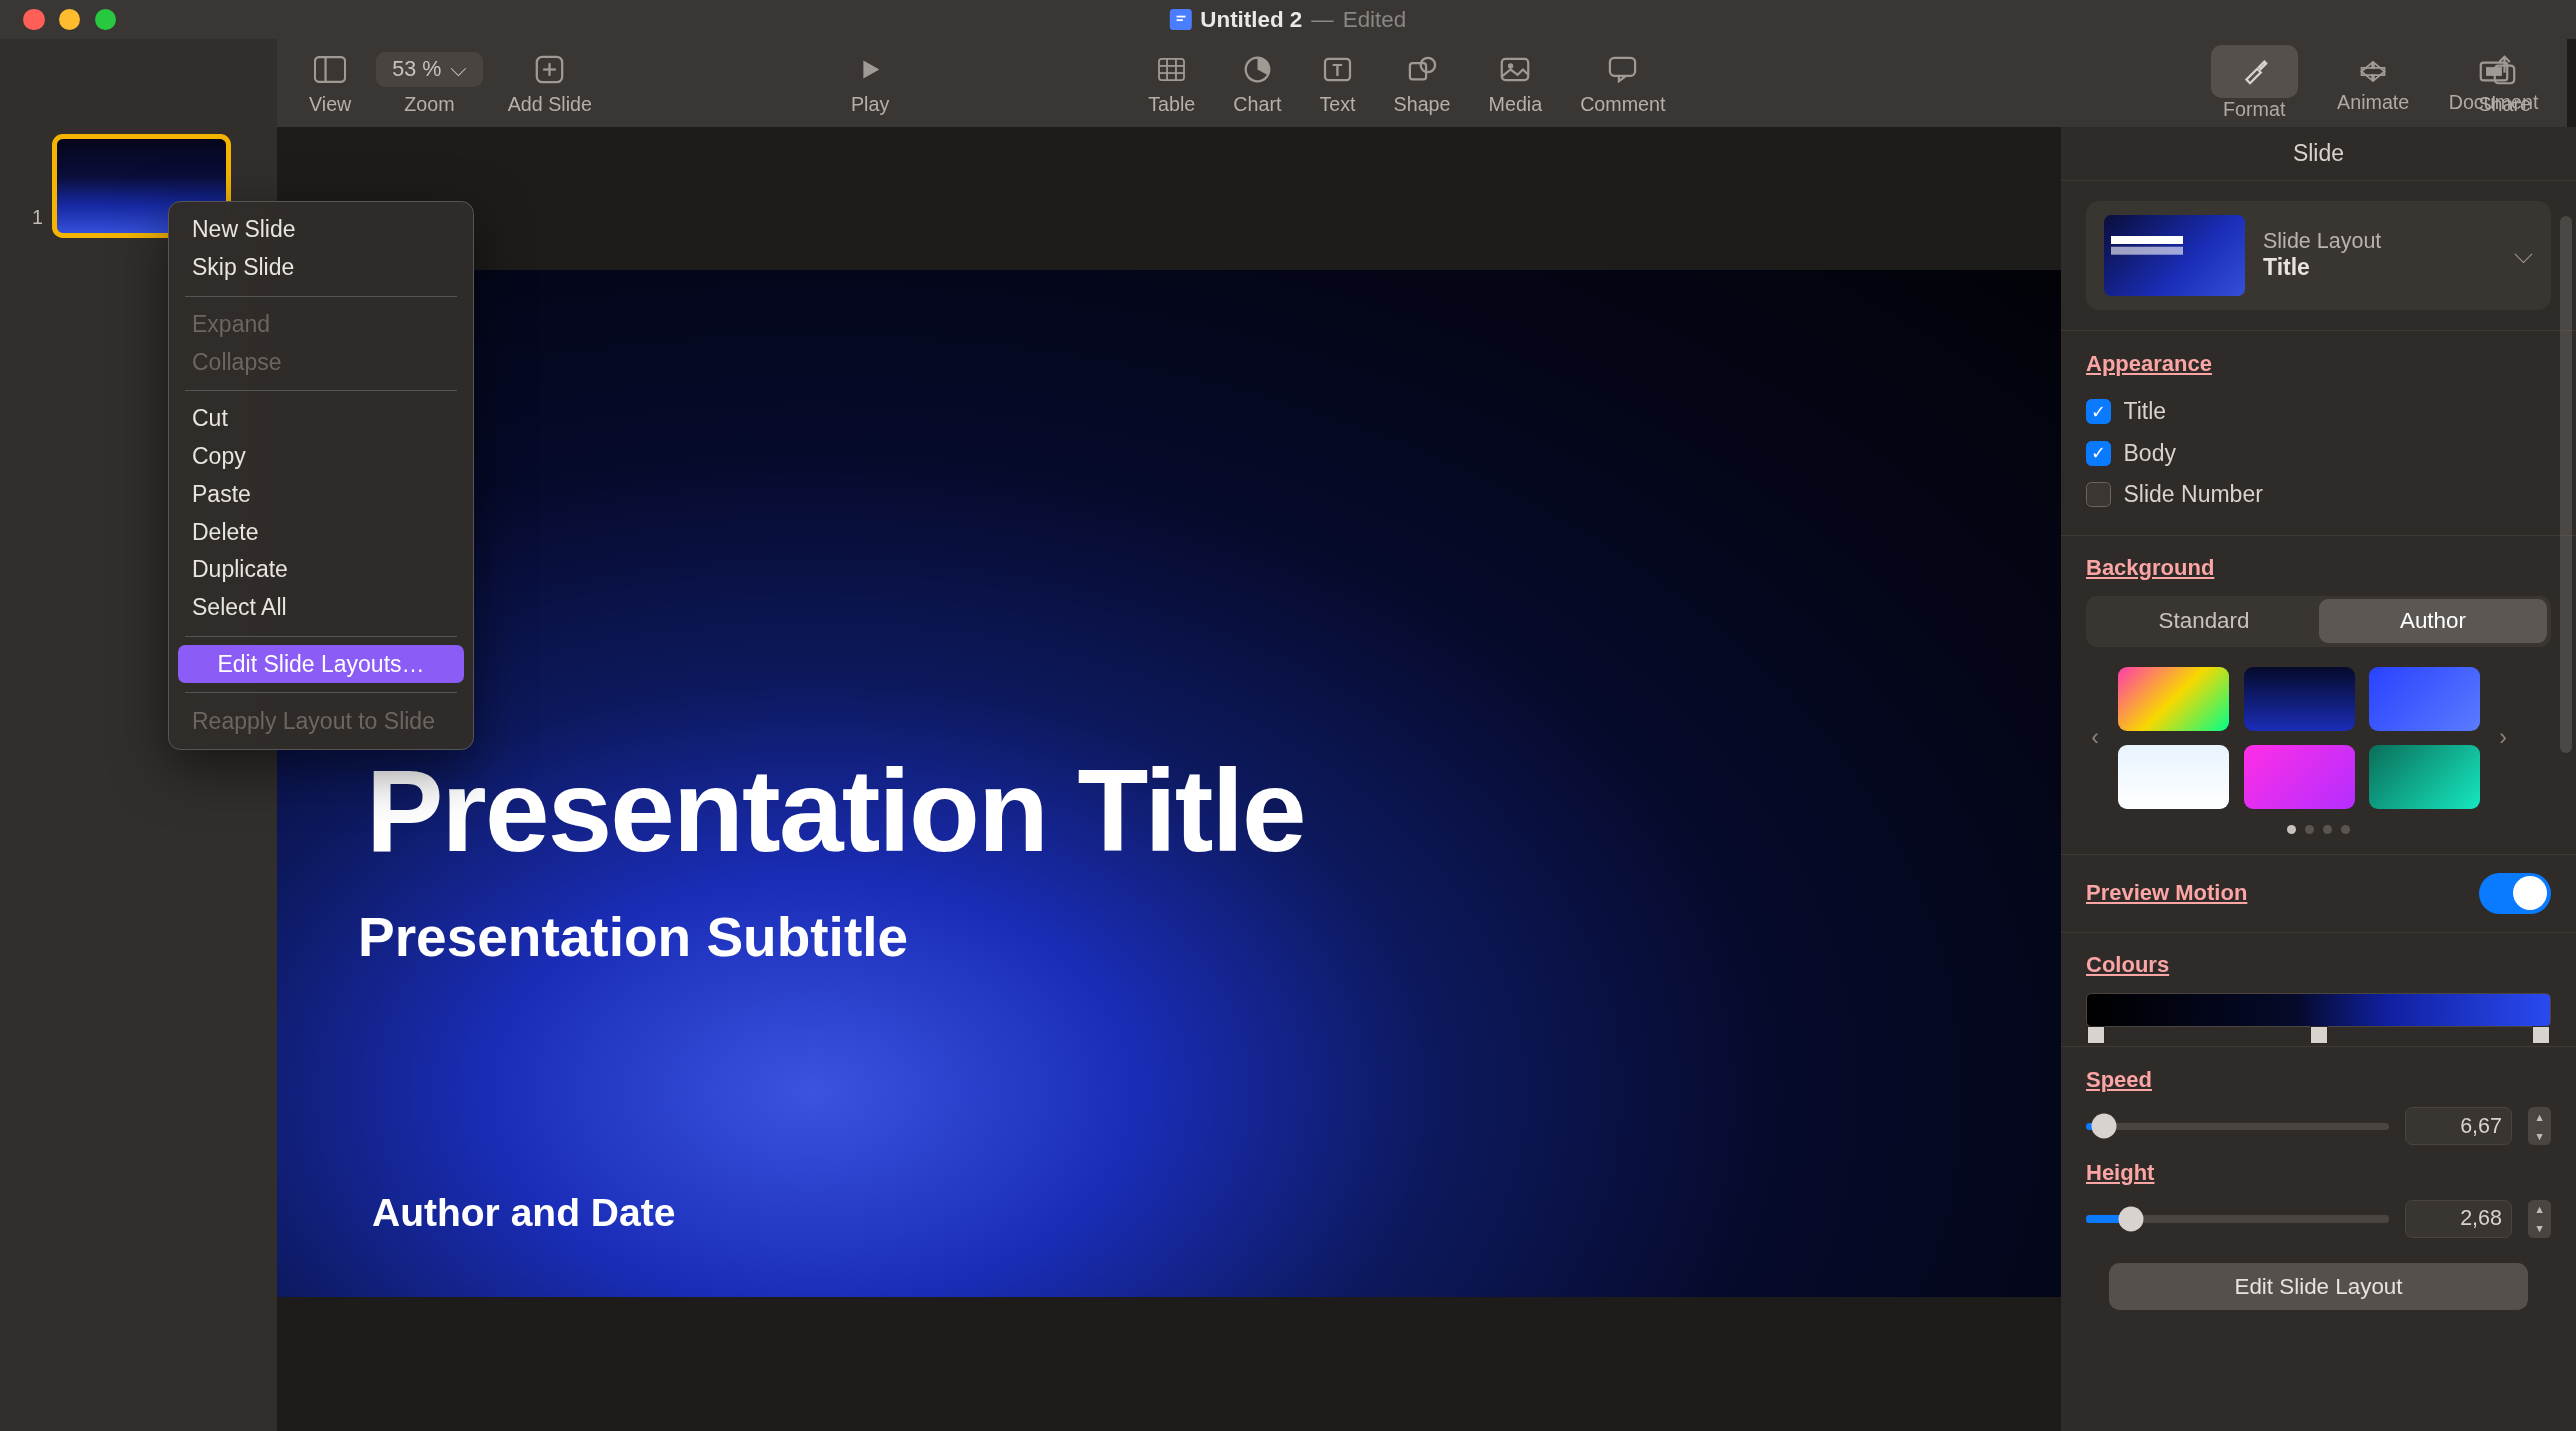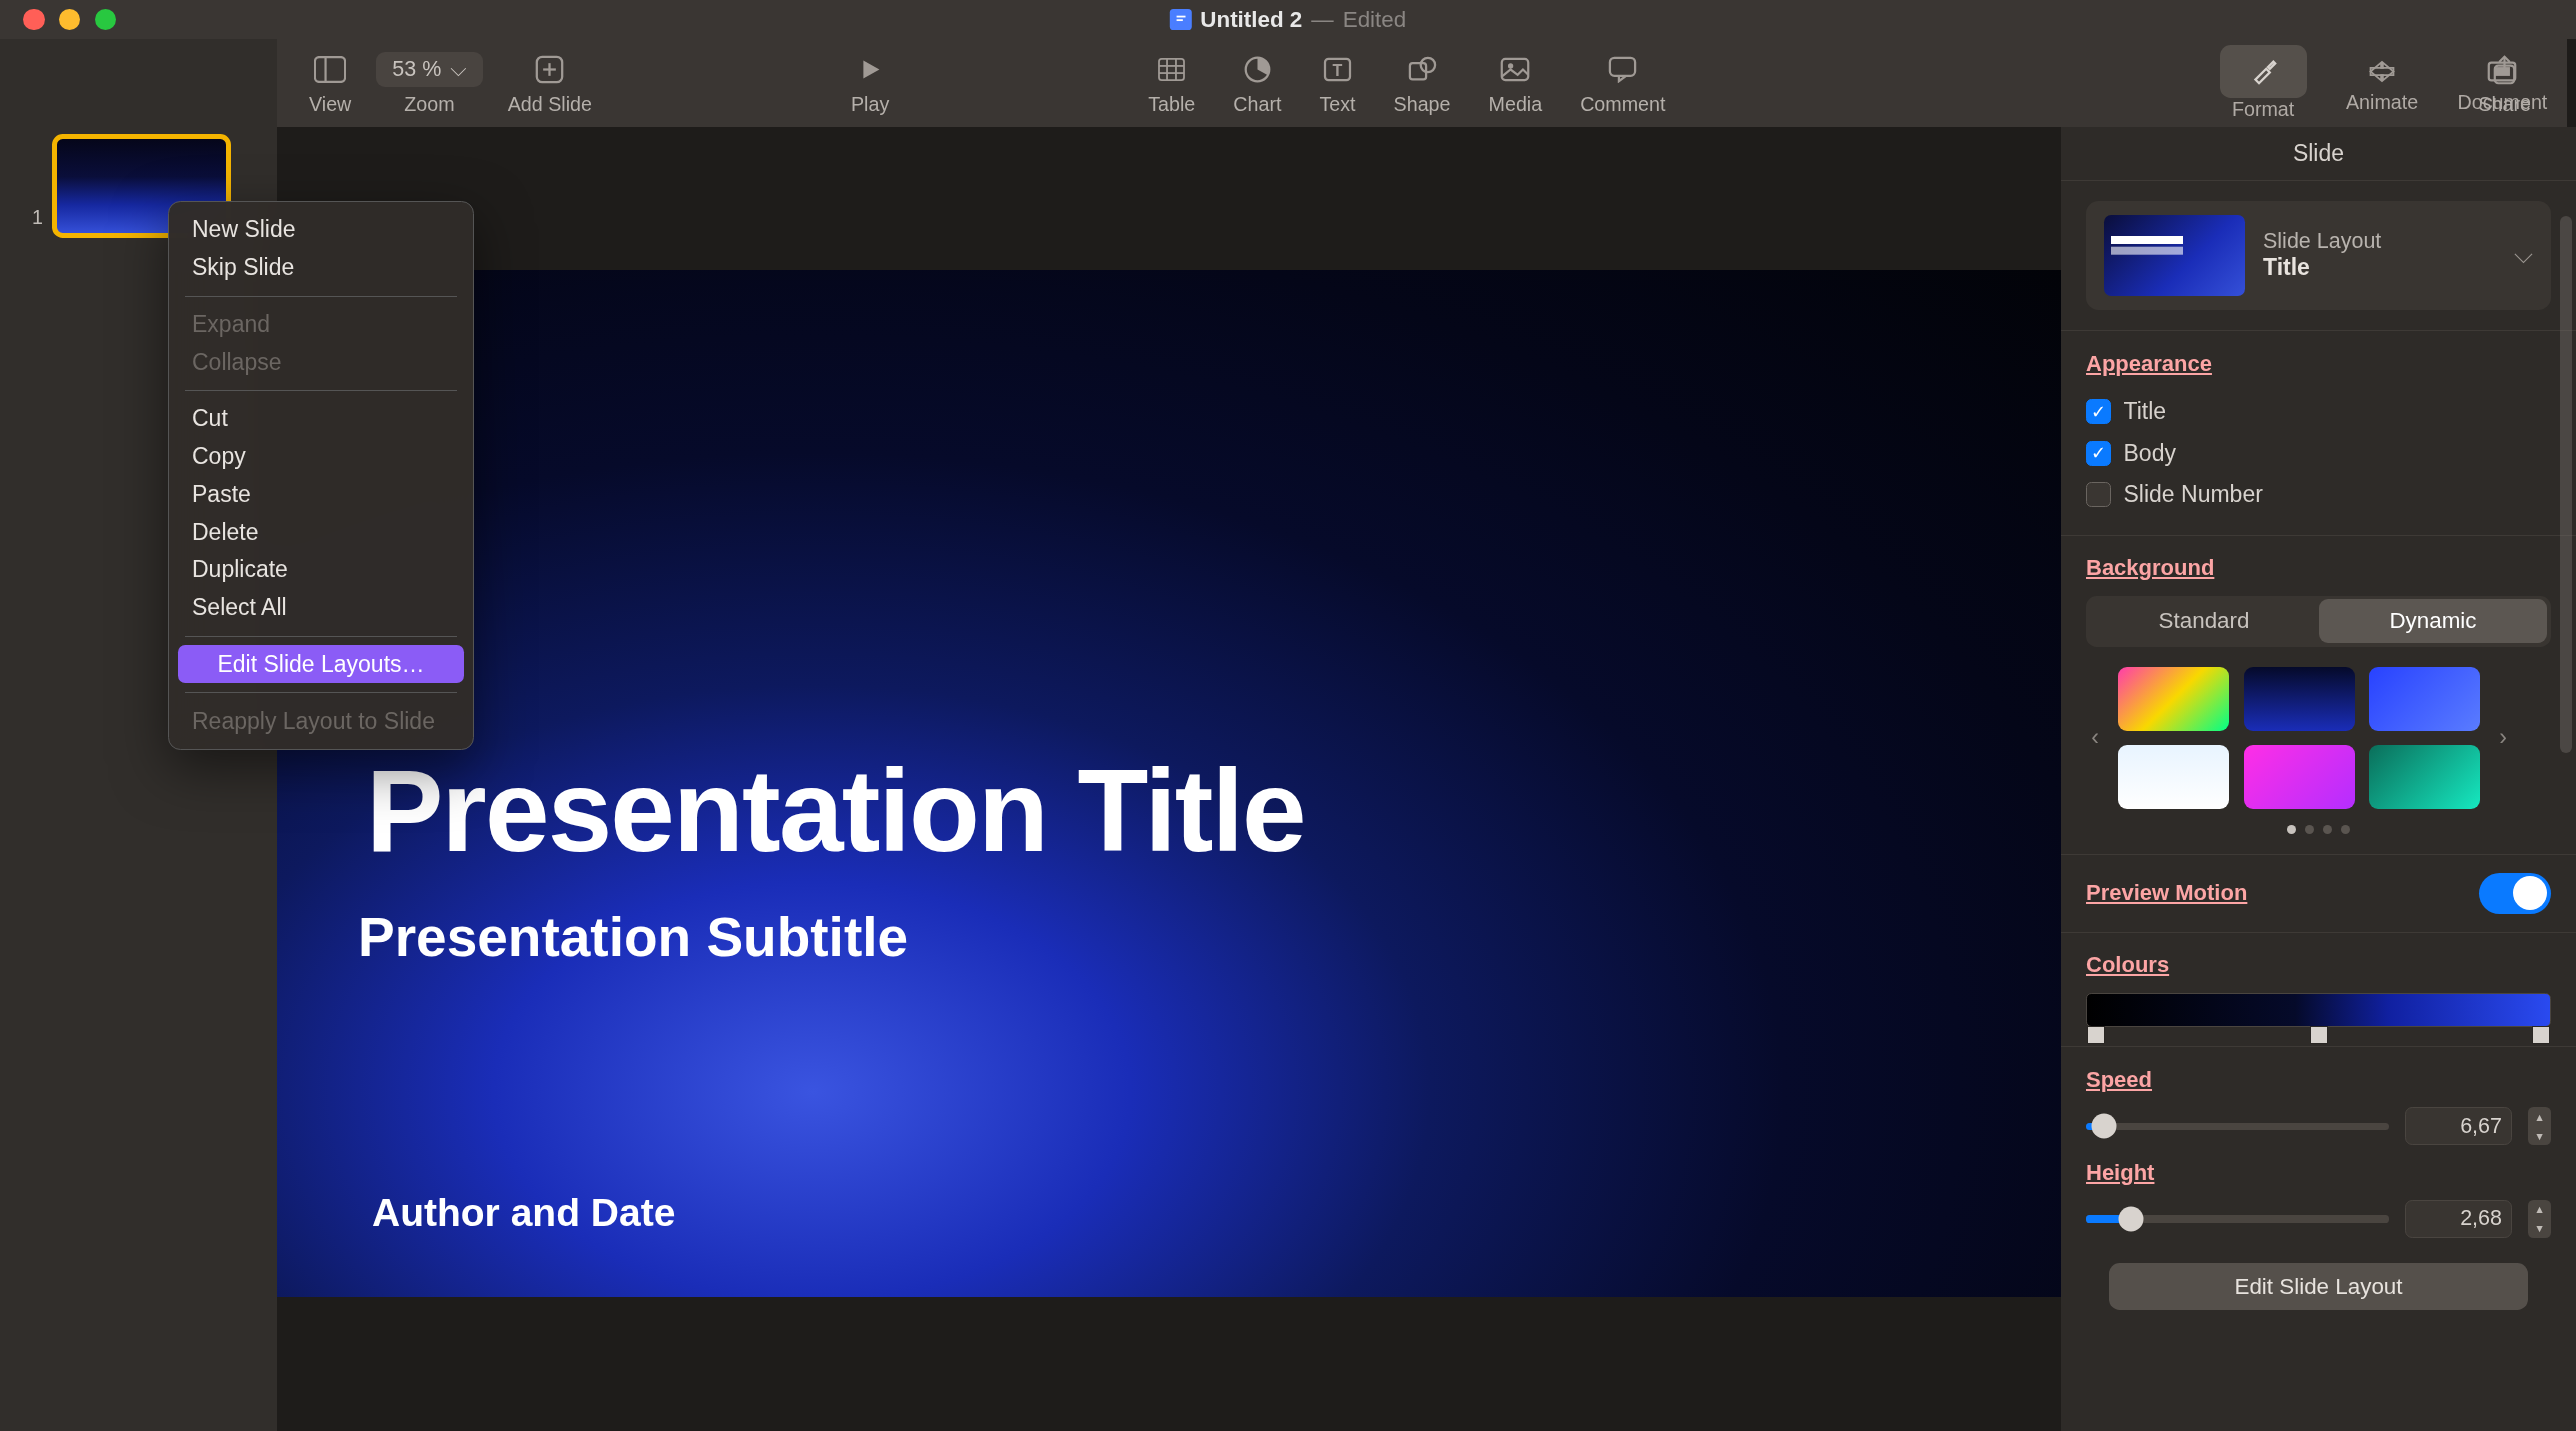--- a/index.html
+++ b/index.html
@@ -26,21 +26,21 @@
 .slide-canvas { width:1825px; height:1027px; margin-top:9px; background:radial-gradient(ellipse at 30% 80%,#3a54e0 0%,#1a2db8 18%,#0d195e 35%,#060a2a 55%,#040618 75%,#020308 100%); position:relative; }
 .slide-title { position:absolute; left:89px; top:474px; color:#fff; font-size:116px; font-weight:700; letter-spacing:-1.8px; }
 .slide-sub { position:absolute; left:81px; top:635px; color:#fff; font-size:55px; font-weight:700; }
 .slide-auth { position:absolute; left:95px; top:921px; color:#fff; font-size:39px; font-weight:700; }
 .ctx-menu { position:absolute; top:201px; left:168px; width:306px; background:rgba(48,44,41,0.98); border:0.9px solid #555; border-radius:12.5px; padding:9px 0; box-shadow:0 18px 54px rgba(0,0,0,0.5); backdrop-filter:blur(18px); }
 .ctx-item { padding:5.4px 23px; font-size:23px; color:#e8e4e0; cursor:pointer; }
 .ctx-item.disabled { color:#6b6662; }
 .ctx-item.highlight { background:#8b5cf6; color:#fff; border-radius:7.2px; margin:0 9px; padding:5.4px 14.3px;text-align:center; }
 .ctx-sep { height:0.9px; background:#555; margin:9px 16px; }
 .inspector { position:absolute; top:127px; right:0; width:515px; bottom:0; background:#2e2b28; overflow-y:auto; }
-.insp-tabbar { position:absolute; top:39px; right:9px; height:88px; width:376px; display:flex; align-items:center; justify-content:flex-end; gap:0; }
+.insp-tabbar { position:absolute; top:39px; right:9px; height:88px; width:376px; display:flex; align-items:center; gap:0; }
 .insp-tab { display:flex; flex-direction:column; align-items:center; padding:0 19.7px; color:#b0aaa5; font-size:19.7px; cursor:pointer; }
 .insp-tab .icon { height:39px; display:flex; align-items:center; font-size:27px; }
 .insp-tab.active .icon-box { background:#55504b; border-radius:10.7px; padding:7.2px 30px; }
 .insp-header { height:54px; display:flex; align-items:center; justify-content:center; font-size:23px; color:#d8d3ce; border-bottom:0.9px solid #3e3a36; }
 .insp-section { padding:19.7px 25px; border-bottom:0.9px solid #3e3a36; }
 .layout-row { display:flex; align-items:center; gap:18px; background:#393531; border-radius:12.5px; padding:14.3px 18px; }
 .layout-thumb { width:141px; height:81px; border-radius:7.2px; background:linear-gradient(135deg,#0a0e3a 0%,#1a2db8 60%,#3550d8 100%); position:relative; }
 .layout-thumb::after { content:""; position:absolute; left:7.2px; top:21.5px; width:72px; height:7.2px; background:#fff; box-shadow:0 10.7px 0 rgba(255,255,255,0.6); }
 .layout-txt { flex:1; }
 .layout-lbl { font-size:21.5px; color:#b8b3ae; }
@@ -307,21 +307,21 @@
     <div class="chk-row">
         <span class="chk"></span>
         <span>Slide Number</span>
       </div>
   </div>
 
   <div class="insp-section">
     <div class="sect-title">Background</div>
     <div class="seg">
       <div class="seg-btn">Standard</div>
-      <div class="seg-btn active">Dynamic</div>
+      <div class="seg-btn active">Author</div>
     </div>
     <div class="bg-grid">
       <div class="nav-arrow">‹</div>
       <div class="bg-col">
         <div class="bg-sw" style="background:linear-gradient(135deg,#ff3cac,#f8d800,#00ff87)"></div>
         <div class="bg-sw" style="background:linear-gradient(180deg,#e8f4ff,#ffffff)"></div>
       </div>
       <div class="bg-col">
         <div class="bg-sw" style="background:linear-gradient(180deg,#050a2a,#1a2db8)"></div>
         <div class="bg-sw" style="background:linear-gradient(135deg,#ff2ee6,#b42eff)"></div>

